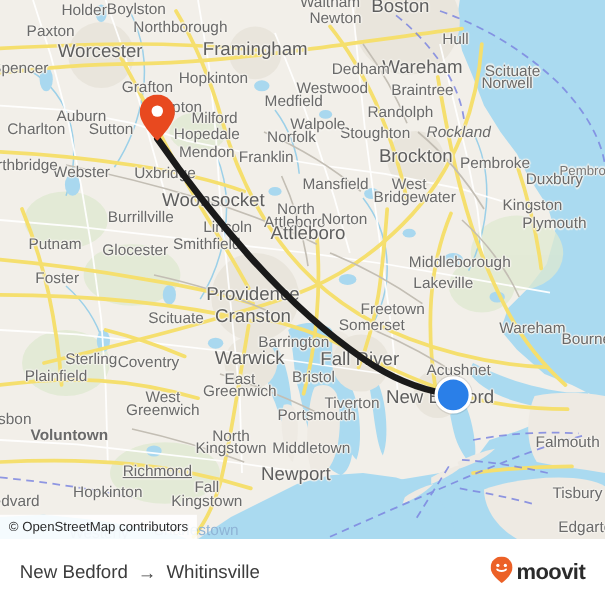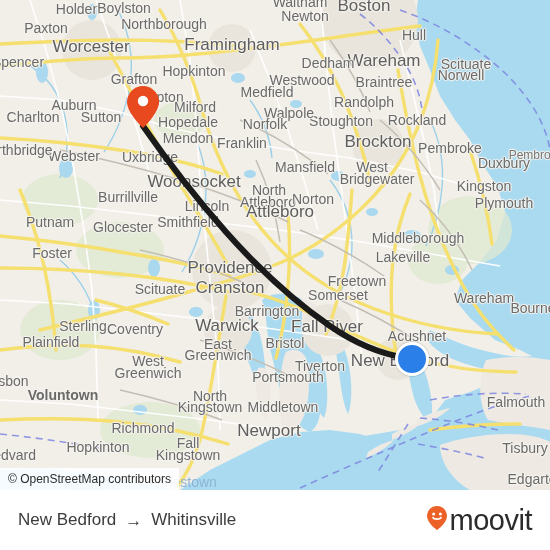--- a/index.html
+++ b/index.html
@@ -79,22 +79,22 @@
     background:#ffffff;display:flex;align-items:center;
     justify-content:space-between;padding:0 18px;box-sizing:border-box;
   }
   .trip{
     display:flex;align-items:center;gap:9px;
     font-size:17px;color:#3c3c3c;
   }
   .arrow-icon{font-size:17px;color:#3c3c3c;line-height:1;}
   .brand{display:flex;align-items:center;gap:3px;}
   .brand-word{
-    font-size:29px;color:#2b2b2b;letter-spacing:-.5px;
-    font-family:"Liberation Sans", sans-serif;font-weight:400;
+    font-size:20px;color:#2b2b2b;letter-spacing:-.5px;
+    font-family:"Liberation Sans", sans-serif;font-weight:700;
   }
 </style>
 </head>
 <body>
 
 <div id="app">
 
   <div class="map">
 
     <svg class="basemap" viewBox="0 0 550 490" preserveAspectRatio="none">
@@ -304,21 +304,21 @@
         <div class="lbl s-md" style="left: 134px; top: 79px;">Grafton</div>
         <div class="lbl s-md" style="left: 74px; top: 88px; margin-top: 17px;">Auburn</div>
         <div class="lbl s-md" style="left: 302px; top: 80px;">Westwood</div>
         <div class="lbl s-md" style="left: 384px; top: 82px;">Braintree</div>
         <div class="lbl s-md" style="left: 466px; top: 64px;">Scituate</div>
         <div class="lbl s-md" style="left: 461px; top: 75px;">Norwell</div>
         <div class="lbl s-md" style="left: 267px; top: 92px;">Medfield</div>
         <div class="lbl s-md" style="left: 165px; top: 97px;">Upton</div>
         <div class="lbl s-md" style="left: 195px; top: 107px;">Milford</div>
         <div class="lbl s-md" style="left: 364px; top: 102px;">Randolph</div>
-        <div class="lbl s-md" style="left: 417px; top: 120px;">Rockland</div>
+        <div class="lbl s-md" style="left: 417px; top: 120px; font-style: italic;">Rockland</div>
         <div class="lbl s-md" style="left: 341px; top: 121px;">Stoughton</div>
         <div class="lbl s-md" style="left: 289px; top: 113px;">Walpole</div>
         <div class="lbl s-md" style="left: 265px; top: 124px;">Norfolk</div>
         <div class="lbl s-md" style="left: 188px; top: 122px;">Hopedale</div>
         <div class="lbl s-md" style="left: 33px; top: 117px;">Charlton</div>
         <div class="lbl s-md" style="left: 101px; top: 117px;">Sutton</div>
         <div class="lbl s-md" style="left: 188px; top: 138px;">Mendon</div>
         <div class="lbl s-md" style="left: 450px; top: 148px;">Pembroke</div>
         <div class="lbl s-lg" style="left: 378px; top: 142px;">Brockton</div>
         <div class="lbl s-md" style="left: 242px; top: 143px;">Franklin</div>
@@ -366,21 +366,21 @@
         <div class="lbl s-md" style="left: 148px; top: 361px;">West</div>
         <div class="lbl s-md" style="left: 148px; top: 373px;">Greenwich</div>
         <div class="lbl s-md" style="left: 320px; top: 366px;">Tiverton</div>
         <div class="lbl s-md" style="left: 288px; top: 377px;">Portsmouth</div>
         <div class="lbl s-md" style="left: 8px; top: 381px;">Lisbon</div>
         <div class="lbl s-md" style="left: 63px; top: 395px; font-weight: bold;">Voluntown</div>
         <div class="lbl s-md" style="left: 210px; top: 396px;">North</div>
         <div class="lbl s-md" style="left: 210px; top: 407px;">Kingstown</div>
         <div class="lbl s-md" style="left: 283px; top: 407px;">Middletown</div>
         <div class="lbl s-md" style="left: 516px; top: 402px;">Falmouth</div>
-        <div class="lbl s-md" style="left: 143px; top: 428px;">Richmond</div>
+        <div class="lbl s-md" style="left: 143px; top: 428px; text-decoration: underline;">Richmond</div>
         <div class="lbl s-lg" style="left: 269px; top: 431px;">Newport</div>
         <div class="lbl s-md" style="left: 98px; top: 447px;">Hopkinton</div>
         <div class="lbl s-md" style="left: 188px; top: 443px;">Fall</div>
         <div class="lbl s-md" style="left: 188px; top: 455px;">Kingstown</div>
         <div class="lbl s-md" style="left: 525px; top: 448px;">Tisbury</div>
         <div class="lbl s-md" style="left: 10px; top: 455px;">Bedvard</div>
         <div class="lbl s-md" style="left: 541px; top: 479px;">Edgartown</div>
         <div class="lbl s-md water" style="left: 90px; top: 484px;">Westerly</div>
         <div class="lbl s-md water" style="left: 178px; top: 482px;">Charlestown</div>
       </div>

